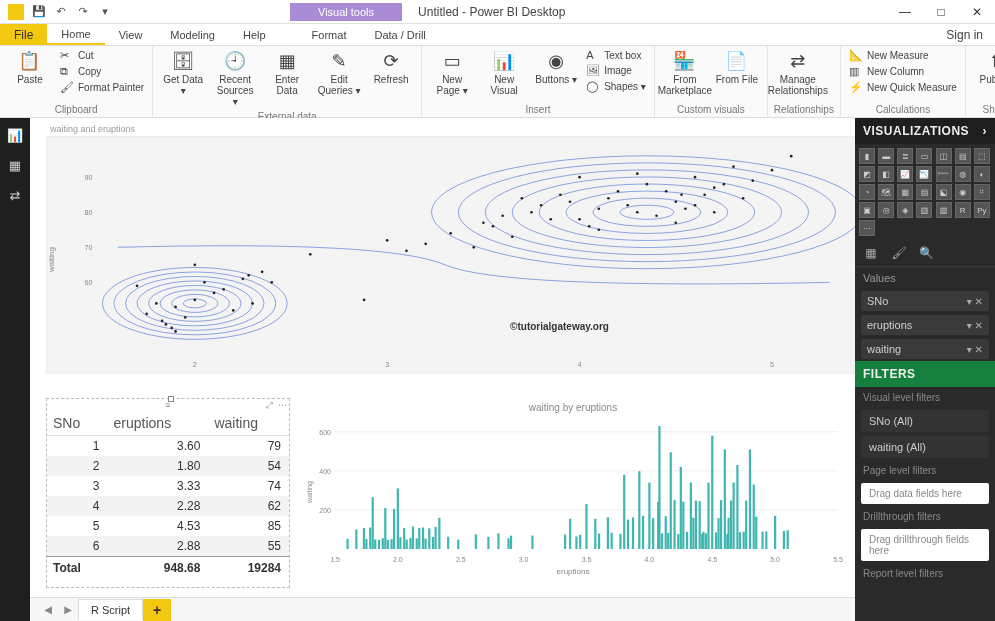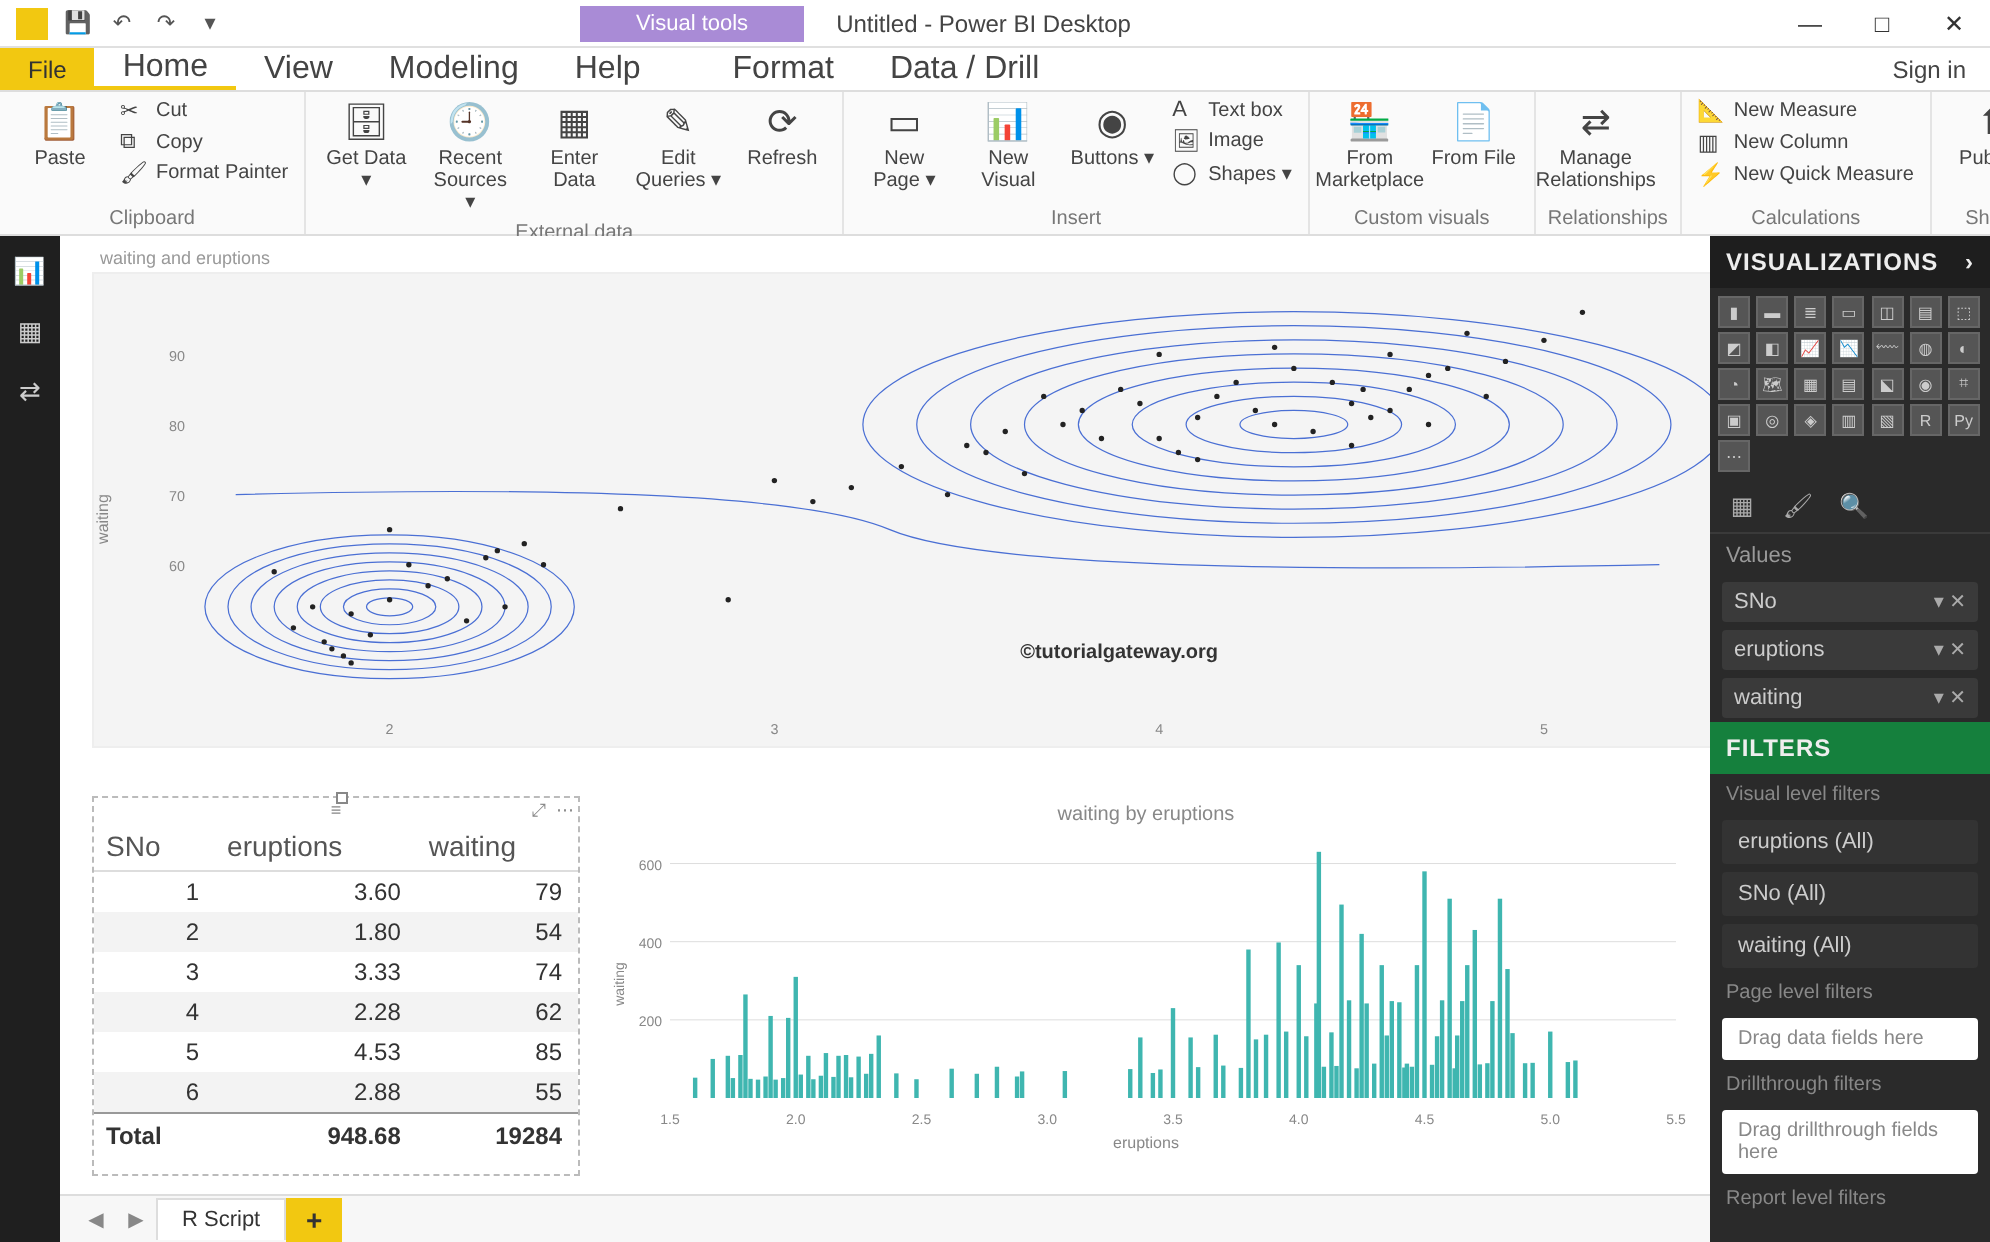--- a/index.html
+++ b/index.html
@@ -11,21 +11,21 @@
 .qat-icon { width: 18px; height: 18px; margin: 0 2px; display: flex; align-items: center; justify-content: center; font-size: 11px; color: #555; cursor: pointer; }
 .pbi-logo { width: 16px; height: 16px; background: #f2c811; margin: 0 4px; }
 .visual-tools-tab { background: #a98bd6; color: #fff; padding: 3px 28px; font-size: 11px; margin-left: 170px; }
 .title-text { margin-left: 16px; font-size: 12px; color: #444; }
 .win-controls { margin-left: auto; display: flex; }
 .win-btn { width: 36px; height: 24px; display: flex; align-items: center; justify-content: center; font-size: 12px; cursor: pointer; }
 
 
 .menu-bar { height: 22px; display: flex; align-items: stretch; border-bottom: 1px solid #ddd; background: #fff; }
 .menu-file { background: #f2c811; color: #333; padding: 0 14px; display: flex; align-items: center; font-size: 12px; cursor: pointer; }
-.menu-item { padding: 0 14px; display: flex; align-items: center; font-size: 16px; color: #444; cursor: pointer; }
+.menu-item { padding: 0 14px; display: flex; align-items: center; font-size: 11px; color: #444; cursor: pointer; }
 .menu-item.active { border-bottom: 2px solid #f2c811; }
 .sign-in { margin-left: auto; padding: 0 12px; display:flex; align-items:center; font-size:12px; color:#444; cursor:pointer; }
 
 
 .ribbon { height: 72px; background: #fafafa; border-bottom: 1px solid #ddd; display: flex; }
 .ribbon-group { border-right: 1px solid #e4e4e4; padding: 2px 6px; display: flex; flex-direction: column; justify-content: space-between; }
 .ribbon-group-content { display: flex; align-items: flex-start; gap: 4px; flex: 1; }
 .ribbon-group-label { font-size: 10px; color: #777; text-align: center; padding-top: 2px; }
 .rbtn-lg { display: flex; flex-direction: column; align-items: center; justify-content: flex-start; width: 48px; padding: 2px 2px; cursor: pointer; font-size: 10px; color: #444; text-align:center; line-height:1.1; }
 .rbtn-lg .ico { width: 28px; height: 24px; display:flex; align-items:center; justify-content:center; font-size:18px; }
@@ -600,21 +600,20 @@
         <span>eruptions</span>
         <span class="x">▾ ✕</span>
       </div>
     <div class="rp-chip">
         <span>waiting</span>
         <span class="x">▾ ✕</span>
       </div>
 
     <div class="rp-filter-hdr">FILTERS</div>
     <div class="rp-subtle">Visual level filters</div>
-    <div class="rp-filter-item">eruptions  (All)</div>
     <div class="rp-filter-item">SNo  (All)</div>
     <div class="rp-filter-item">waiting  (All)</div>
     <div class="rp-subtle">Page level filters</div>
     <div class="rp-drop">Drag data fields here</div>
     <div class="rp-subtle">Drillthrough filters</div>
     <div class="rp-drop">Drag drillthrough fields here</div>
     <div class="rp-subtle">Report level filters</div>
   </div>
 </div>
 

